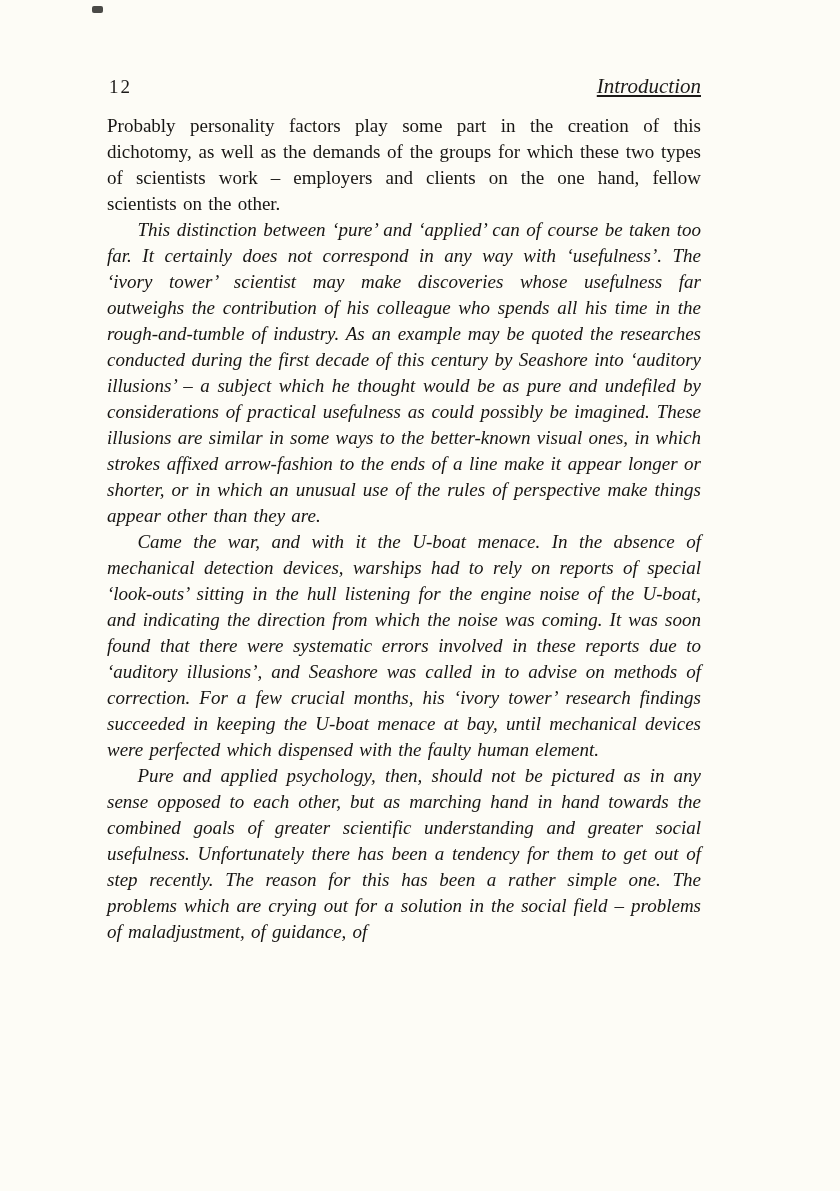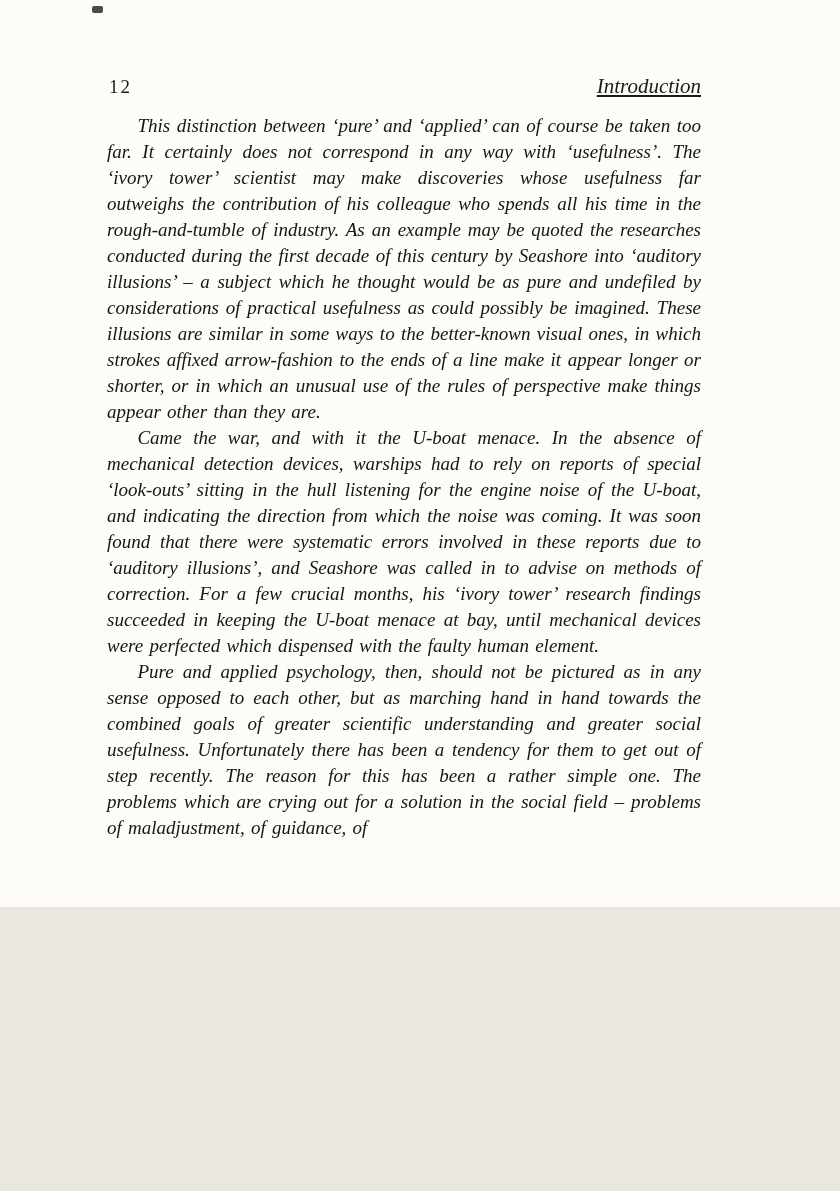--- a/index.html
+++ b/index.html
@@ -3,21 +3,21 @@
   <meta charset="utf-8">
   <style>
     html, body {
       margin: 0;
       padding: 0;
       background: #e9e7e0;
     }
     .page {
       position: relative;
       width: 840px;
-      height: 907px;
+      height: 1191px;
       margin: 0 auto;
       background: #fdfcf6;
       color: #171513;
       font-family: "Liberation Serif", "DejaVu Serif", serif;
       overflow: hidden;
       box-sizing: border-box;
       padding-left: 8px;
     }
     .scan-artifact {
       position: absolute;
@@ -79,19 +79,20 @@
   <div class="scan-artifact"></div>
 
   <div class="text-block">
 
     <div class="page-header">
       <span class="page-number">12</span>
       <span class="page-title">Introduction</span>
     </div>
 
     <div class="body-text">
+      <p>Probably personality factors play some part in the creation of this dichotomy, as well as the demands of the groups for which these two types of scientists work – employers and clients on the one hand, fellow scientists on the other.</p>
       <p class="indent">This distinction between ‘pure’ and ‘applied’ can of course be taken too far. It certainly does not correspond in any way with ‘usefulness’. The ‘ivory tower’ scientist may make discoveries whose usefulness far outweighs the contribution of his colleague who spends all his time in the rough-and-tumble of industry. As an example may be quoted the researches conducted during the first decade of this century by Seashore into ‘auditory illusions’ – a subject which he thought would be as pure and undefiled by considerations of practical usefulness as could possibly be imagined. These illusions are similar in some ways to the better-known visual ones, in which strokes affixed arrow-fashion to the ends of a line make it appear longer or shorter, or in which an unusual use of the rules of perspective make things appear other than they are.</p>
       <p class="indent">Came the war, and with it the U-boat menace. In the absence of mechanical detection devices, warships had to rely on reports of special ‘look-outs’ sitting in the hull listening for the engine noise of the U-boat, and indicating the direction from which the noise was coming. It was soon found that there were systematic errors involved in these reports due to ‘auditory illusions’, and Seashore was called in to advise on methods of correction. For a few crucial months, his ‘ivory tower’ research findings succeeded in keeping the U-boat menace at bay, until mechanical devices were perfected which dispensed with the faulty human element.</p>
       <p class="indent">Pure and applied psychology, then, should not be pictured as in any sense opposed to each other, but as marching hand in hand towards the combined goals of greater scientific understanding and greater social usefulness. Unfortunately there has been a tendency for them to get out of step recently. The reason for this has been a rather simple one. The problems which are crying out for a solution in the social field – problems of maladjustment, of guidance, of</p>
     </div>
 
   </div>
 </div>
 
 </body></html>

